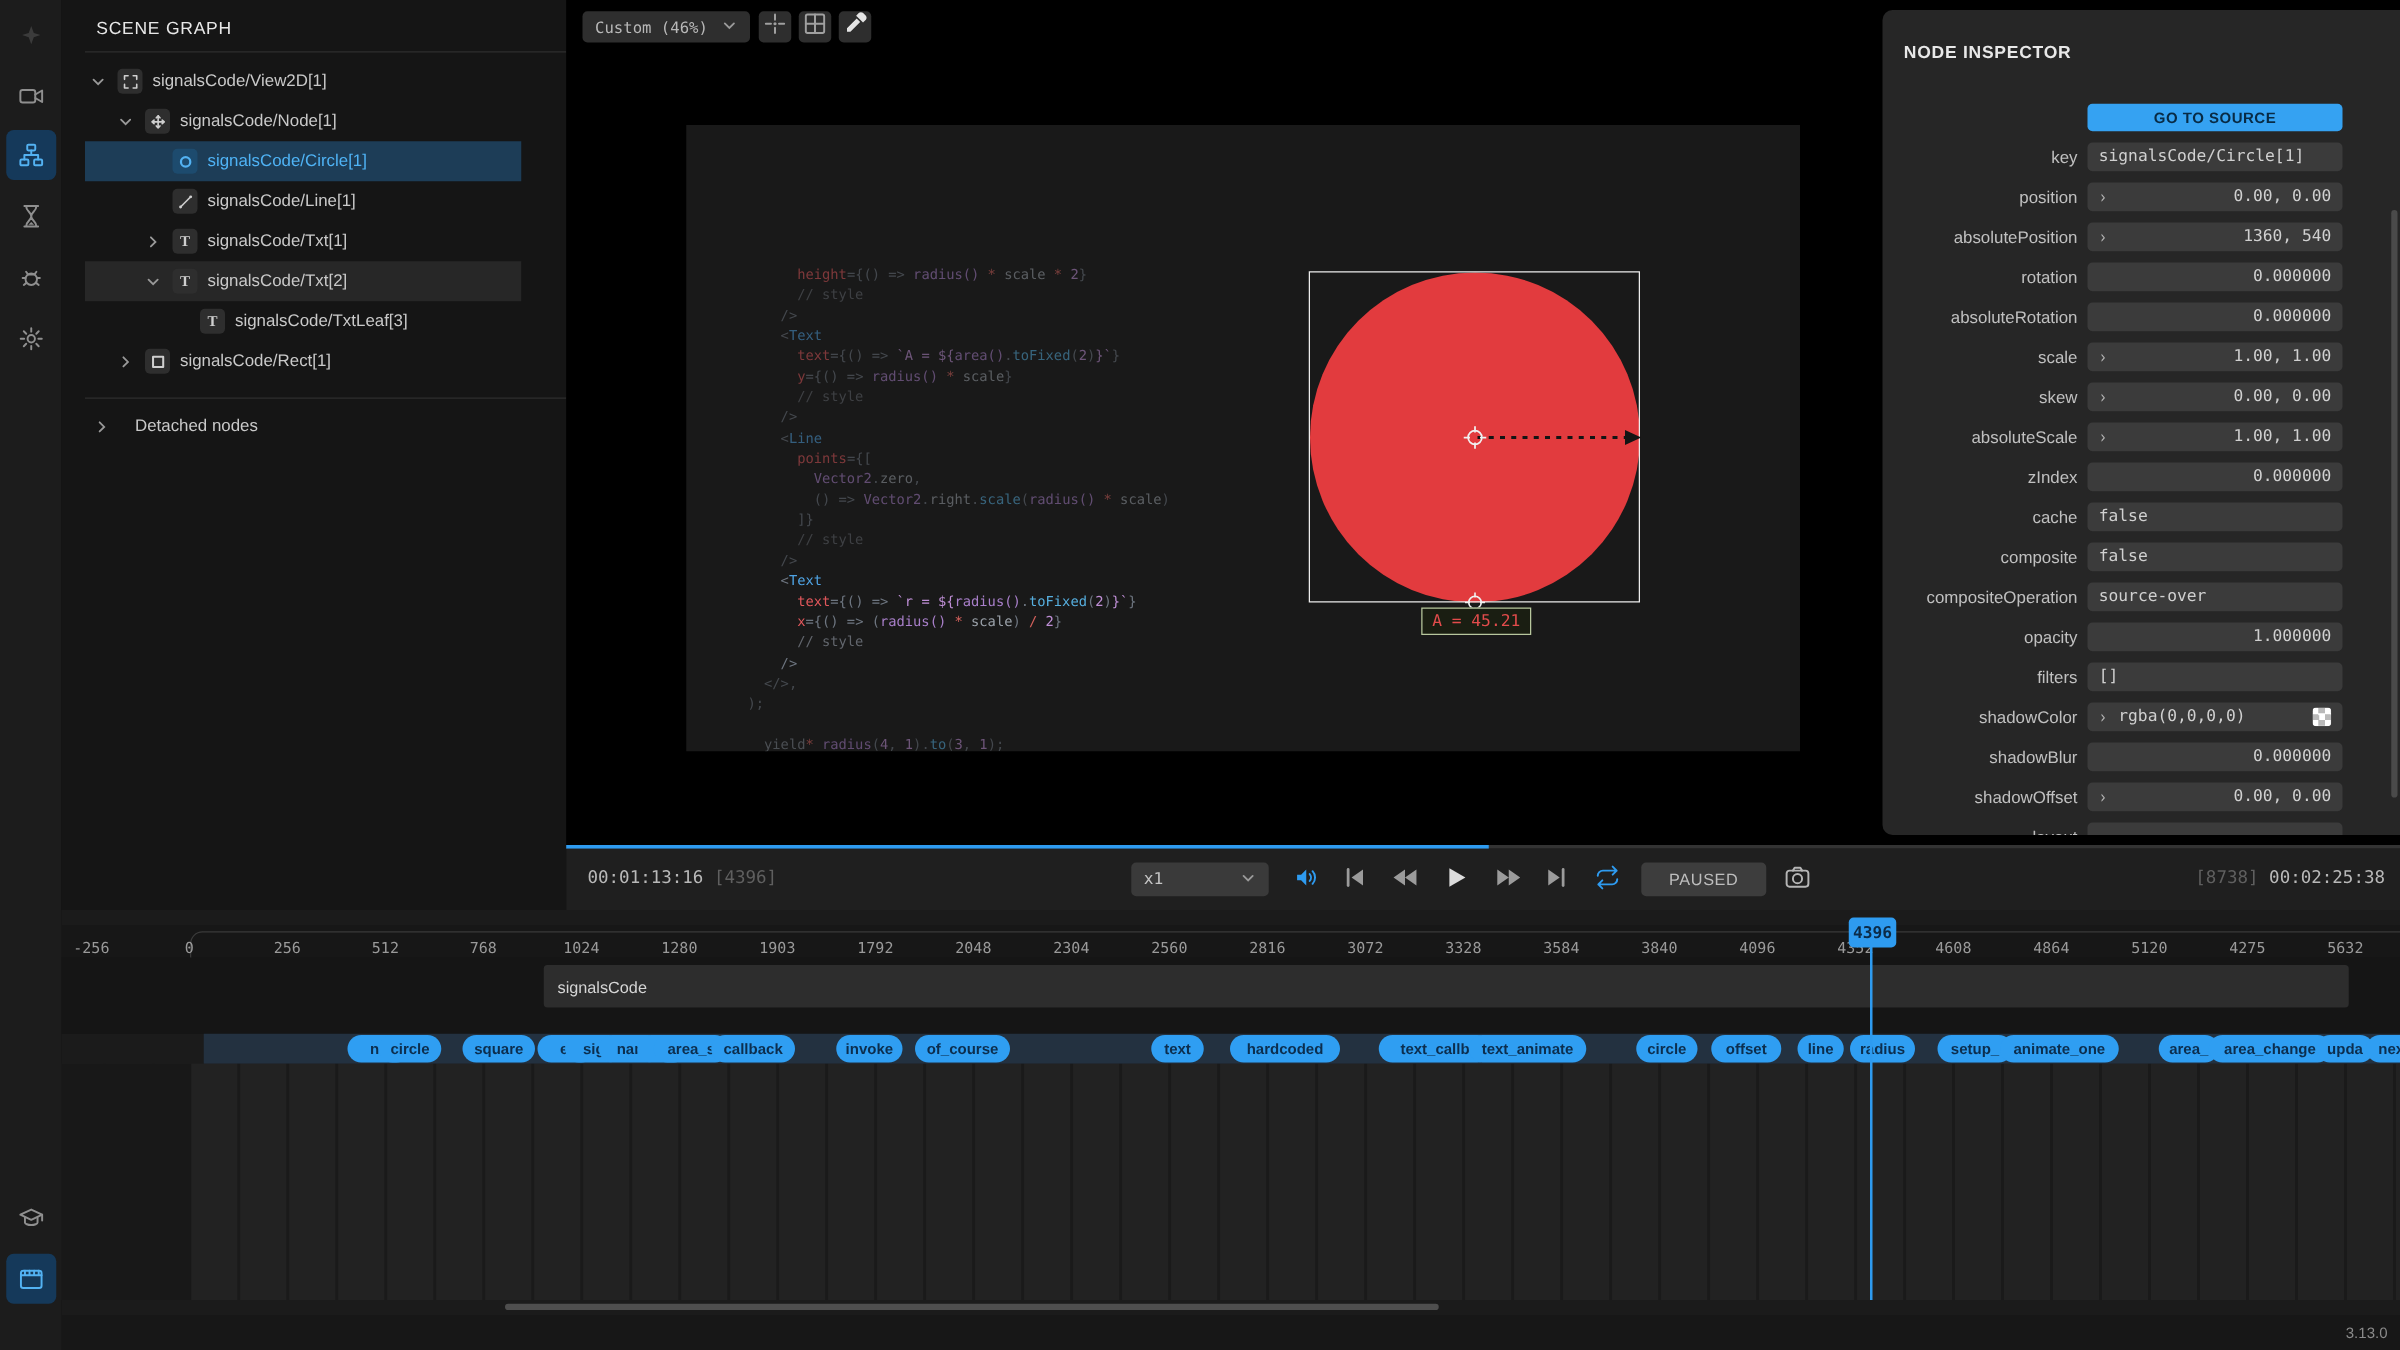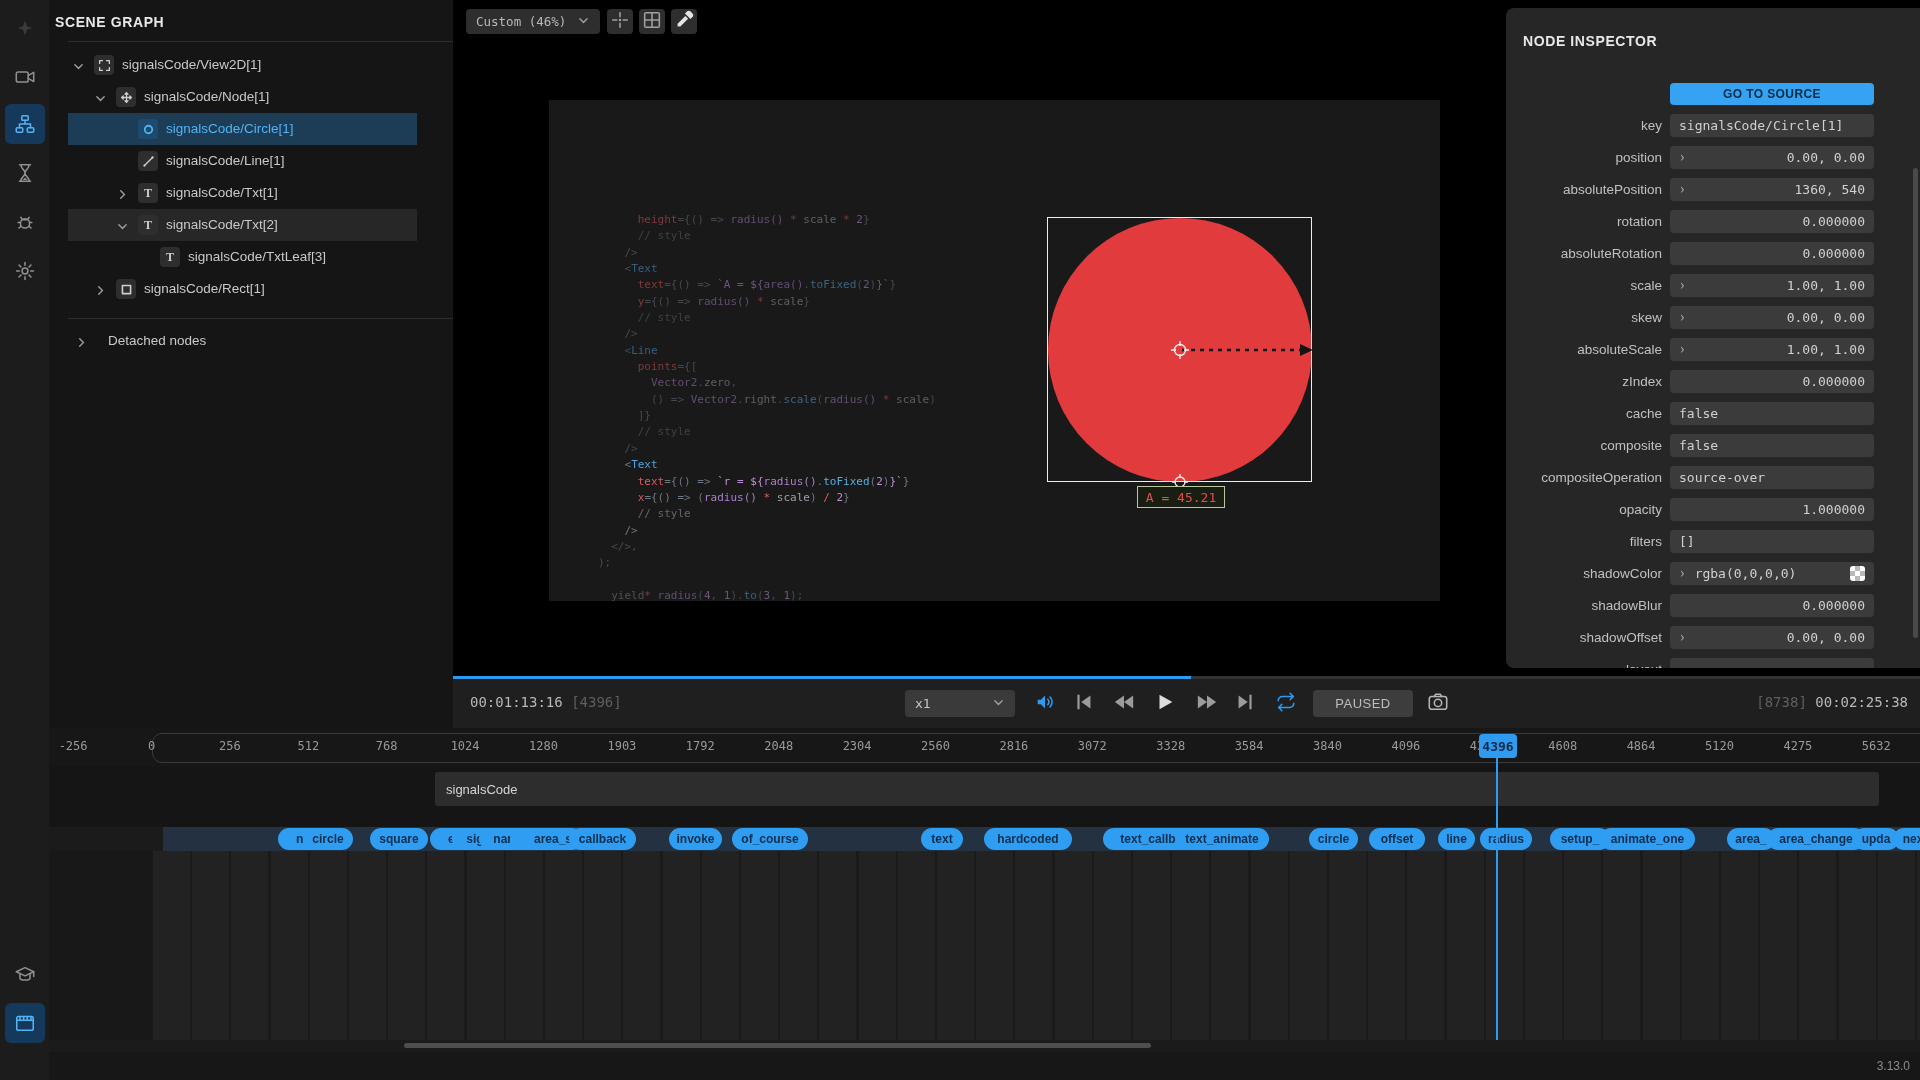--- a/index.html
+++ b/index.html
@@ -11,21 +11,21 @@
 
   
   #rail{position:absolute;left:0;top:0;width:49px;height:1080px;background:#1c1c1c;z-index:30;}
   .rail-btn{position:absolute;left:5px;width:40px;height:40px;border-radius:6px;
             display:flex;align-items:center;justify-content:center;color:#8f8f8f;}
   .rail-btn.active{background:#15395a;color:#53b2f2;}
   .rail-btn svg{display:block;}
 
   
   #scene-graph{position:absolute;left:49px;top:0;width:404px;height:728px;background:#151515;}
-  #sg-title{position:absolute;left:6px;top:14px;font-size:14px;font-weight:bold;color:#e8e8e8;letter-spacing:.6px;}
+  #sg-title{position:absolute;left:28px;top:14px;font-size:14px;font-weight:normal;color:#e8e8e8;letter-spacing:.6px;}
   .sg-divider{position:absolute;left:19px;right:0;height:1px;background:#2e2e2e;}
   #tree{position:absolute;left:19px;top:49px;width:349px;}
   .tree-row{position:relative;height:32px;width:349px;cursor:pointer;}
   .tree-row.sel{background:#1d3d57;}
   .tree-row.sel .tlabel{color:#4fb3f5;}
   .tree-row.hov{background:#272727;}
   .tchev{position:absolute;top:10px;width:13px;height:13px;color:#999;}
   .ticon{position:absolute;top:6px;width:20px;height:20px;border-radius:4px;background:#2e2e2e;
          display:flex;align-items:center;justify-content:center;color:#cfcfcf;}
   .tree-row.sel .ticon{background:#1d4b6e;color:#53b2f2;}
@@ -83,21 +83,21 @@
   #time-end{position:absolute;right:12px;top:15px;font-size:14px;color:#b8b8b8;}
   #time-end b{font-weight:normal;color:#5f5f5f;}
   #speed-chip{position:absolute;left:452px;top:11px;width:110px;height:27px;background:#3a3a3a;border-radius:4px;
               display:flex;align-items:center;justify-content:space-between;padding:0 10px;box-sizing:border-box;
               color:#c5c5c5;font-size:13px;cursor:pointer;}
   #paused-chip{position:absolute;left:860px;top:11px;width:100px;height:27px;background:#3d3d3d;border-radius:4px;
                display:flex;align-items:center;justify-content:center;color:#bdbdbd;font-size:13px;letter-spacing:.5px;}
 
   
   #timeline{position:absolute;left:49px;top:728px;width:1871px;height:324px;background:#1b1b1b;overflow:hidden;}
-  #ruler{position:absolute;left:0;top:0;width:1871px;height:38px;background:#171717;}
+  #ruler{position:absolute;left:0;top:12px;width:1871px;height:38px;background:#171717;}
   #range-box{position:absolute;left:103px;top:5px;width:1900px;height:30px;border:1px solid #3a3a3a;border-radius:10px;box-sizing:border-box;}
   .tick{position:absolute;top:11px;transform:translateX(-50%);font-size:12px;color:#9a9a9a;}
   #scenes-strip{position:absolute;left:0;top:38px;width:1871px;height:61px;background:#151515;}
   .scene-box{position:absolute;top:6px;height:34px;background:#2d2d2d;border-radius:3px;display:flex;
              align-items:center;padding:0 11px;box-sizing:border-box;font-size:13px;color:#d5d5d5;cursor:pointer;}
   #pill-band{position:absolute;left:114px;top:99px;right:0;height:24px;background:#233140;}
   .pill{position:absolute;top:0;height:22px;background:#2f9ef2;border-radius:11px;display:flex;align-items:center;
         justify-content:center;font-size:12px;font-weight:bold;color:#0c2e4e;overflow:hidden;white-space:nowrap;
         box-sizing:border-box;padding:0 6px;cursor:pointer;}
   #stripes{position:absolute;left:0;top:123px;width:1871px;height:189px;

